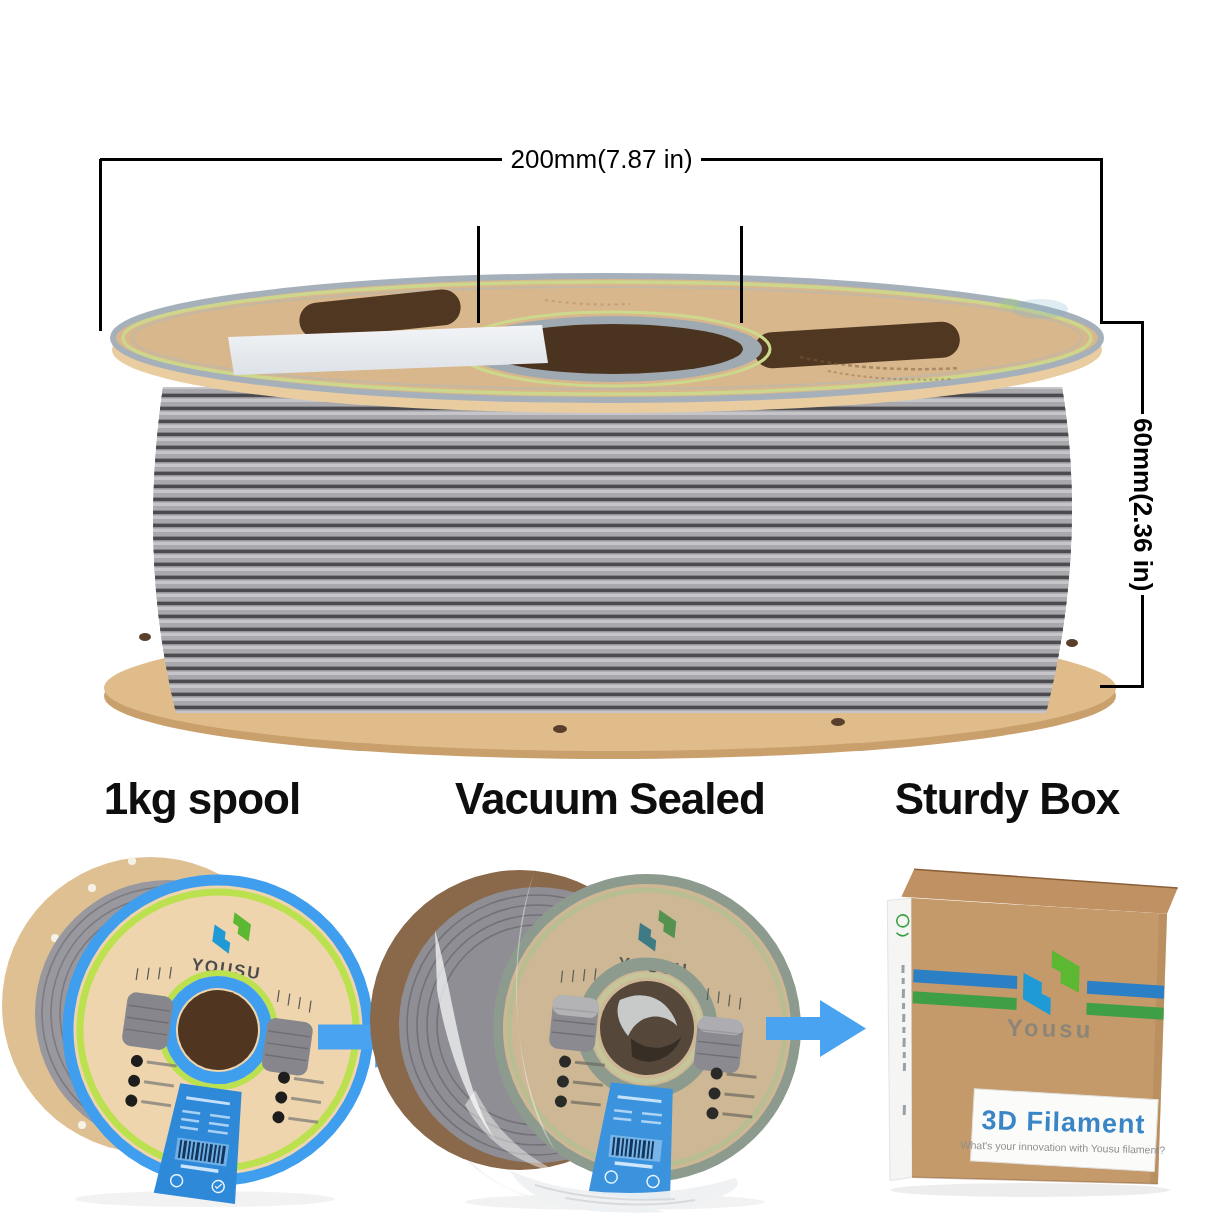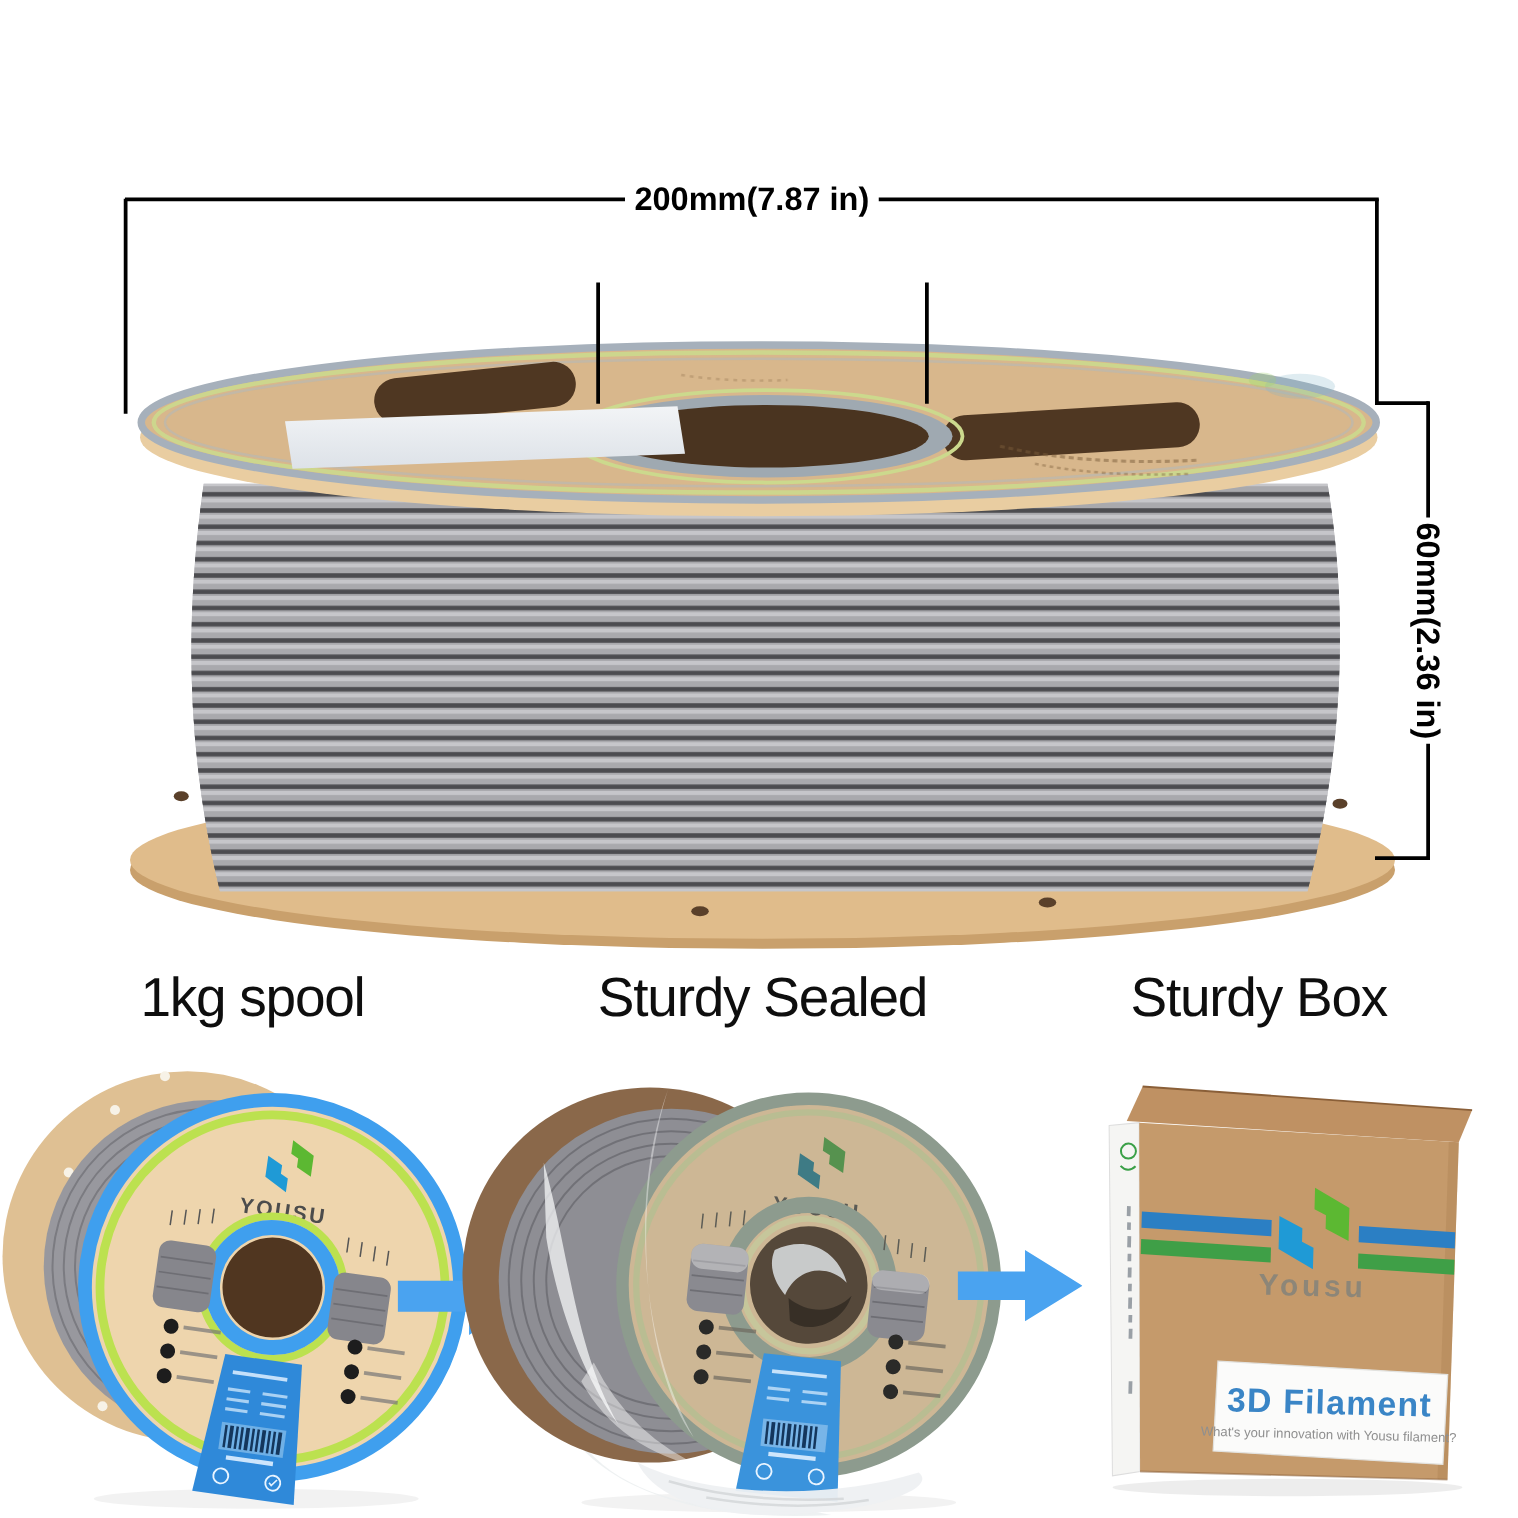--- a/index.html
+++ b/index.html
@@ -2,28 +2,28 @@
 <html style="--arrow-blue: #4aa3f0; --brand-green: #5cb832; --brand-blue: #1f9ad6; --spool-ring-blue: #3f9fee; --spool-ring-lime: #bce14f; --label-blue: #2f89d9; --stripe-blue: #2b7fc4; --stripe-green: #3f9f47; --cardboard: #d8b78c; --cardboard-edge: #e9cda1; --flange-tan: #e0bc8b; --filament-light: #a9a9ad; --filament-dark: #4c4c50; --rim-gray: #a6b0bb; --rim-green: #ccd98d; --hole-brown: #4a3420; --box-tan: #c59a6b; --label-title-blue: #3a85c6; --sage-ring: #8d9b8e;"><head>
 <meta charset="utf-8">
 <style>
   html,body{margin:0;padding:0;background:#fff;}
   #stage{position:relative;width:1214px;height:1214px;background:#fff;overflow:hidden;
          font-family:"Liberation Sans",sans-serif;}
   .title{position:absolute;left:0;right:0;top:16px;text-align:center;
          font-size:67px;font-weight:bold;letter-spacing:-2px;color:#0e0e0e;}
   .dimrow{position:absolute;display:flex;align-items:center;height:28px;}
   .dimrow .ln{flex:1;height:3px;background:#000;}
-  .dimrow .lbl{font-size:26px;font-weight:bold;color:#000;white-space:nowrap;padding:0 8px;}
+  .dimrow .lbl{font-size:26px;font-weight:normal;color:#000;white-space:nowrap;padding:0 8px;}
   .vline{position:absolute;width:3px;background:#000;}
   .hline{position:absolute;height:3px;background:#000;}
   .dimcol{position:absolute;display:flex;flex-direction:column;align-items:center;}
   .dimcol .ln{width:3px;flex:1;background:#000;}
   .dimcol .lbl{writing-mode:vertical-rl;text-orientation:mixed;font-size:26px;
                font-weight:bold;color:#000;margin:4px 0;white-space:nowrap;}
-  .feature-label{position:absolute;text-align:center;font-size:44px;font-weight:normal;
+  .feature-label{position:absolute;text-align:center;font-size:44px;font-weight:bold;
                  letter-spacing:-1px;color:#0e0e0e;}
   .arrow{position:absolute;background:var(--arrow-blue,#4aa3f0);
          clip-path:polygon(0% 30%,54% 30%,54% 0%,100% 50%,54% 100%,54% 70%,0% 70%);}
   svg{position:absolute;overflow:visible;}
   svg text{font-family:"Liberation Sans",sans-serif;}
 </style>
 </head>
 <body>
 
 <div id="stage">
@@ -108,21 +108,21 @@
 
   <div class="hline" style="left:1100px;top:321px;width:43px;"></div>
   <div class="hline" style="left:1100px;top:685px;width:43px;"></div>
   <div class="dimcol" style="left:1127px;top:321px;height:367px;width:30px;">
     <div class="ln"></div>
     <span class="lbl">60mm(2.36 in)</span>
     <div class="ln"></div>
   </div>
 
   <div class="feature-label" style="left:40px;top:774px;width:324px;">1kg spool</div>
-  <div class="feature-label" style="left:430px;top:774px;width:360px;">Sturdy Sealed</div>
+  <div class="feature-label" style="left:430px;top:774px;width:360px;">Vacuum Sealed</div>
   <div class="feature-label" style="left:840px;top:774px;width:334px;">Sturdy Box</div>
 
   <svg style="left:40px;top:843px" width="305" height="370" viewBox="0 0 305 370">
     <ellipse cx="165" cy="356" rx="130" ry="8" fill="#000" opacity="0.05"></ellipse>
 
     <g>
       <circle cx="110" cy="162" r="148" fill="#dfc093"></circle>
       <g fill="#f7f2e7">
         <circle cx="52" cy="45" r="4"></circle>
           <circle cx="15" cy="95" r="4"></circle>

